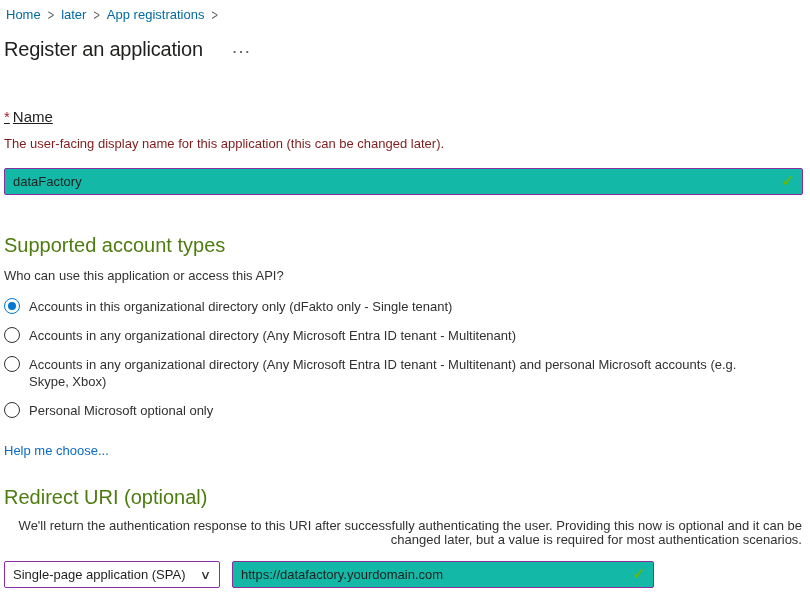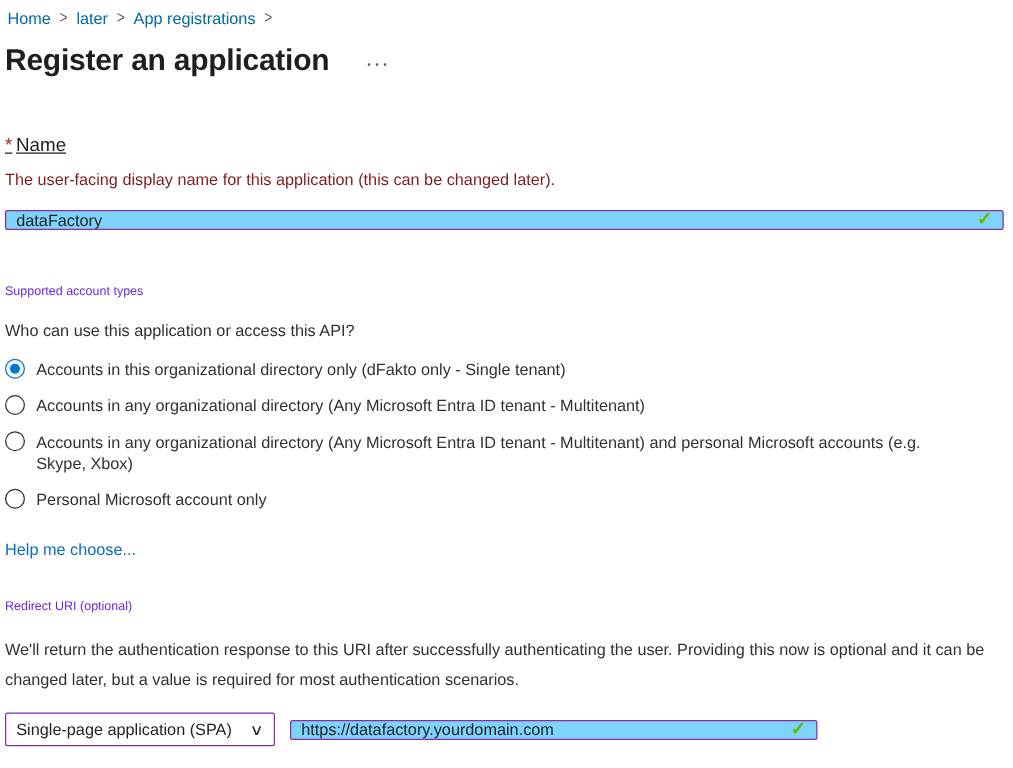--- a/index.html
+++ b/index.html
@@ -11,42 +11,42 @@
   }
   .page { padding: 7px 8px 0 4px; }
 
   
   .breadcrumb { display: flex; align-items: center; gap: 7px; line-height: 16px; padding-left: 2px; }
   .breadcrumb a { color: #0369a1; text-decoration: none; cursor: pointer; }
   .crumb-sep { color: #605e5c; font-size: 11px; transform: scaleY(1.25); display: inline-block; }
 
   
   .title-row { display: flex; align-items: center; margin-top: 12px; }
-  .page-title { font-size: 24px; font-weight: 700; color: #201f1e; line-height: 28px; letter-spacing: -0.2px; }
+  .page-title { font-size: 20px; font-weight: 400; color: #201f1e; line-height: 28px; letter-spacing: -0.2px; }
   .title-ellipsis { color: #605e5c; font-size: 13px; font-weight: 700; margin-left: 30px; letter-spacing: 2px; margin-top: 4px; }
 
   
   .name-label { margin-top: 45px; font-size: 15px; line-height: 18px; color: #201f1e; text-decoration: underline; }
   .required-star { color: #a4262c; margin-right: 3px; }
   .section-desc { margin-top: 10px; line-height: 16px; color: #7f1d1d; }
 
   .input-wrap { position: relative; margin-top: 16px; width: 799px; }
   .text-input {
-    width: 100%; height: 16px;
+    width: 100%; height: 27px;
     border: 1.5px solid #8a2da5; border-radius: 2px;
     font-family: "Liberation Sans", sans-serif; font-size: 13px; color: #201f1e;
-    padding: 0 28px 0 8px; outline: none; background: #7dd3fc;
+    padding: 0 28px 0 8px; outline: none; background: #14b8a6;
   }
   .check-icon {
     position: absolute; right: 9px; top: 50%; transform: translateY(-54%);
     color: #6bb700; font-size: 15px; font-weight: 700; pointer-events: none;
   }
 
   
-  .section-heading { font-size: 10px; line-height: 20px; color: #6d28d9; font-weight: 400; }
+  .section-heading { font-size: 20px; line-height: 20px; color: #4d7c0f; font-weight: 400; }
   .heading-account { margin-top: 40px; }
   .question { margin-top: 13px; line-height: 16px; }
 
   
   .radio-list { margin-top: 14px; }
   .radio-row { display: flex; align-items: flex-start; margin-bottom: 12px; cursor: pointer; }
   .radio {
     flex: 0 0 auto; width: 16px; height: 16px; border-radius: 50%;
     border: 1px solid #323130; background: #fff; position: relative; margin-top: 0px;
   }
@@ -54,21 +54,21 @@
   .radio.selected::after {
     content: ""; position: absolute; left: 3px; top: 3px; right: 3px; bottom: 3px;
     background: #0078d4; border-radius: 50%;
   }
   .option-label { margin-left: 9px; line-height: 17px; max-width: 742px; }
 
   .help-link { display: inline-block; margin-top: 12px; color: #0b6bc2; text-decoration: none; line-height: 16px; cursor: pointer; }
 
   
   .heading-redirect { margin-top: 28px; }
-  .redirect-desc { margin-top: 12px; line-height: 24px; max-width: 800px; }
+  .redirect-desc { margin-top: 12px; line-height: 14px; max-width: 800px; text-align: right; }
 
   .redirect-row { display: flex; align-items: center; margin-top: 14px; gap: 12px; }
   .platform-select {
     width: 216px; height: 27px;
     border: 1.5px solid #8a2da5; border-radius: 2px; background: #fff;
     display: flex; align-items: center; justify-content: space-between;
     padding: 0 9px 0 8px; cursor: pointer; color: #201f1e;
   }
   .chevron-down { color: #323130; font-size: 12px; transform: scaleX(1.3); margin-top: 1px; }
   .uri-wrap { position: relative; width: 422px; margin-top: 0; }
@@ -116,21 +116,21 @@
     <div class="radio-row">
       <span class="radio"></span>
       <span class="option-label">Accounts in any organizational directory (Any Microsoft Entra ID tenant - Multitenant)</span>
     </div>
     <div class="radio-row">
       <span class="radio"></span>
       <span class="option-label">Accounts in any organizational directory (Any Microsoft Entra ID tenant - Multitenant) and personal Microsoft accounts (e.g. Skype, Xbox)</span>
     </div>
     <div class="radio-row">
       <span class="radio"></span>
-      <span class="option-label">Personal Microsoft account only</span>
+      <span class="option-label">Personal Microsoft optional only</span>
     </div>
   </div>
 
   <a class="help-link">Help me choose...</a>
 
   
   <h2 class="section-heading heading-redirect">Redirect URI (optional)</h2>
   <div class="redirect-desc">We'll return the authentication response to this URI after successfully authenticating the user. Providing this now is optional and it can be changed later, but a value is required for most authentication scenarios.</div>
 
   <div class="redirect-row">

